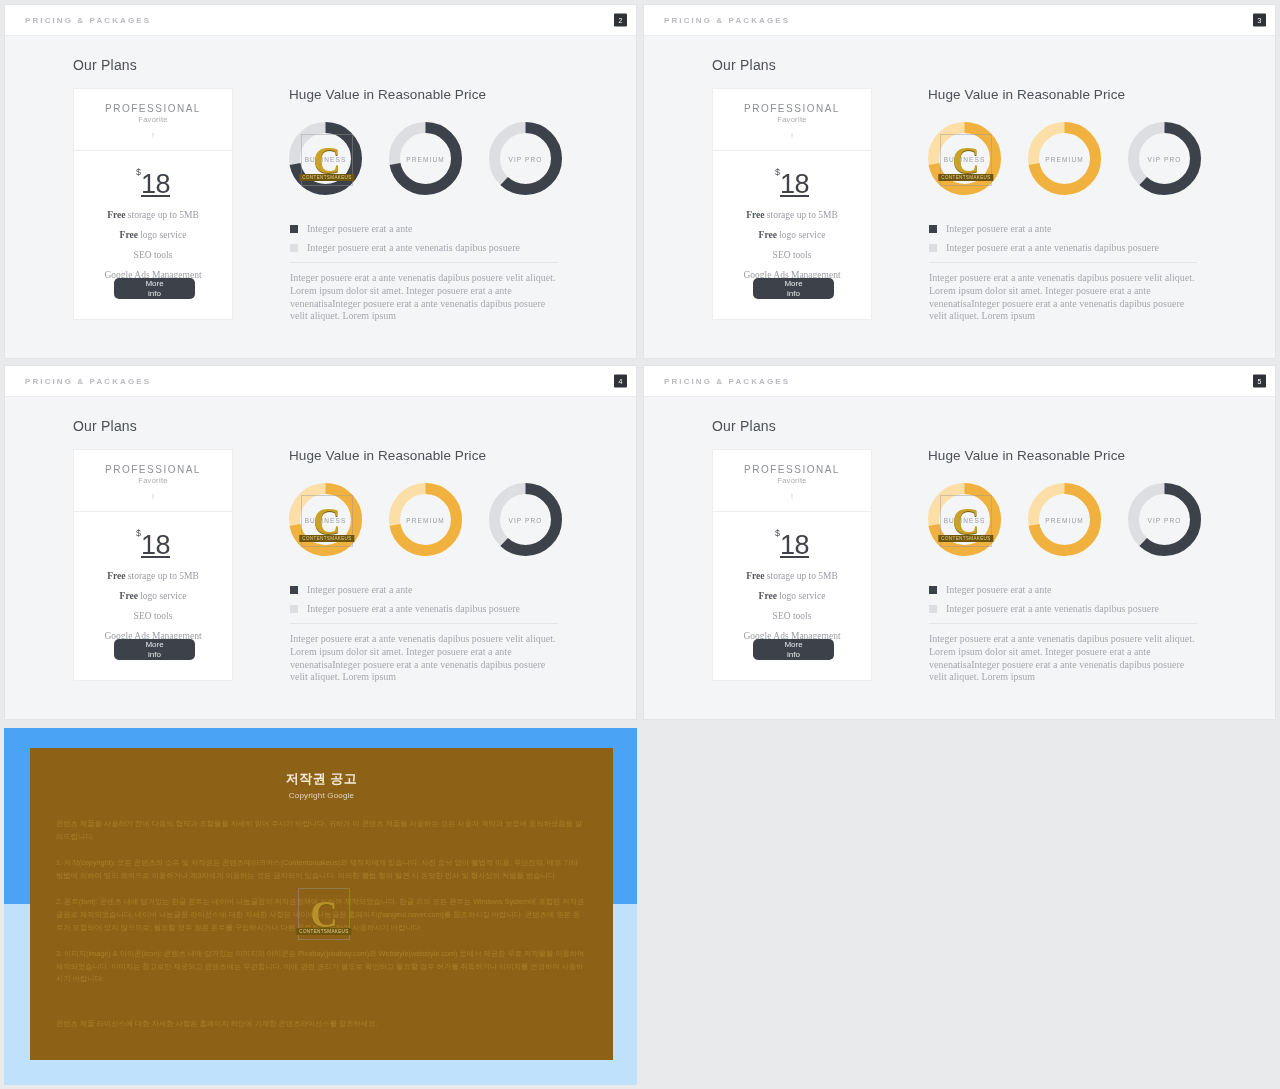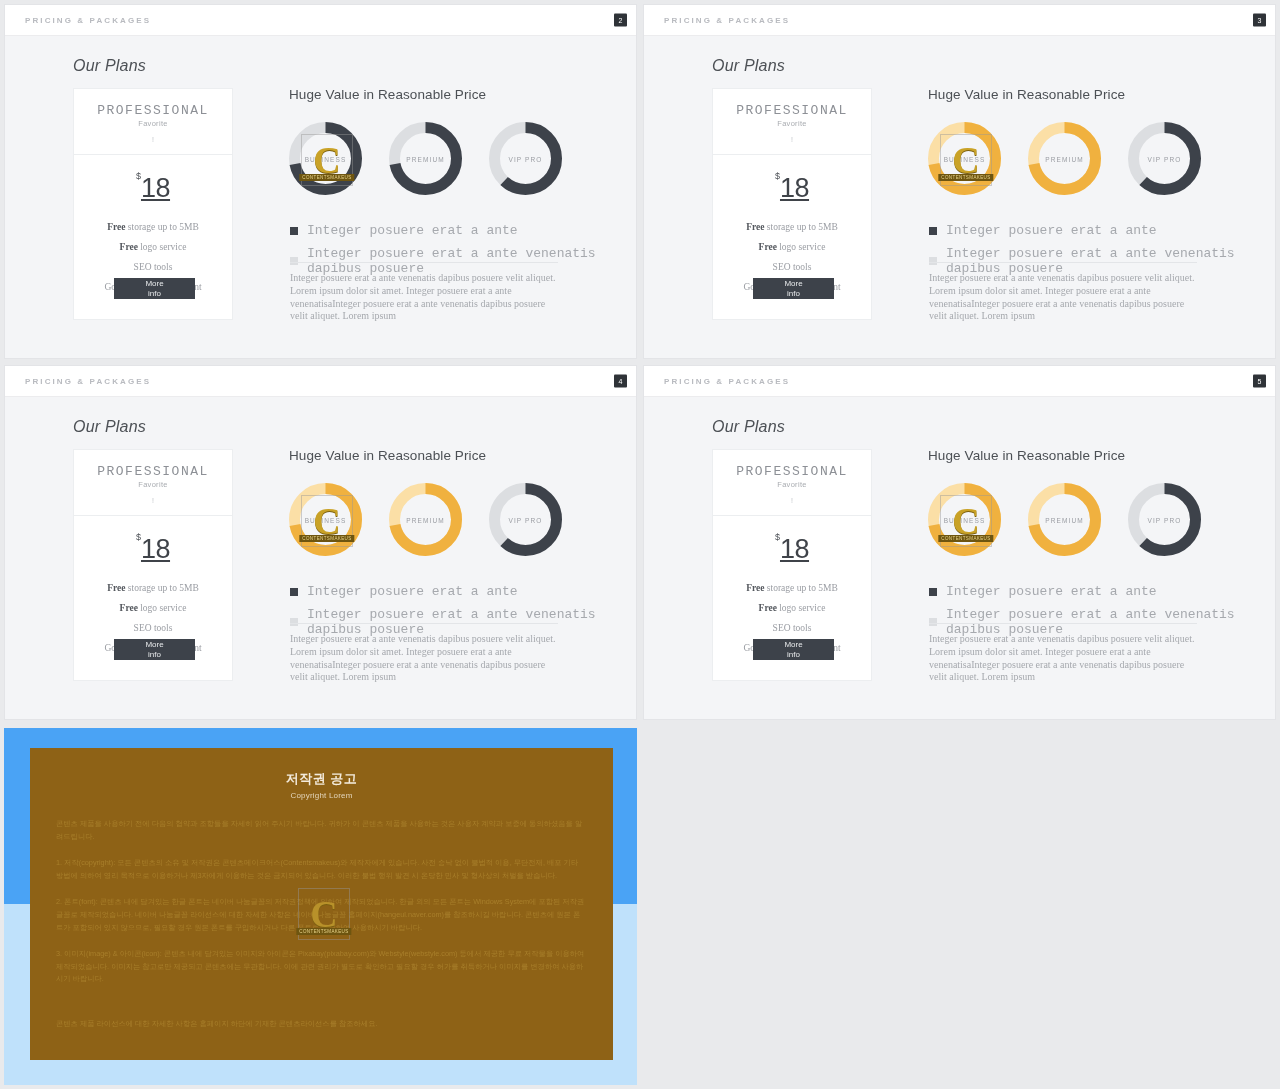--- a/index.html
+++ b/index.html
@@ -40,55 +40,55 @@
     background: #2f3338;
     color: #ffffff;
     font-size: 7px;
     display: flex; align-items: center; justify-content: center;
     border-radius: 1px;
   }
   .slide-body { position: relative; width: 100%; height: calc(100% - 31px); }
 
   .our-plans {
     position: absolute; left: 68px; top: 21px;
-    font-size: 16px; color: #4c5055; letter-spacing: .2px; font-style: italic;
+    font-size: 14px; color: #4c5055; letter-spacing: .2px;
   }
 
   
   .card {
     position: absolute; left: 68px; top: 52px;
     width: 160px; height: 232px;
     background: #ffffff;
     border: 1px solid #eceef0;
   }
   .card-head { padding: 14px 0 11px; text-align: center; border-bottom: 1px solid #eceef0; }
   .card-plan {
-    font-size: 13px; letter-spacing: 1.5px; color: #8d9096;
-    font-family: Liberation Mono, monospace;
+    font-size: 10px; letter-spacing: 1.5px; color: #8d9096;
+    font-family: Liberation Sans, sans-serif;
   }
   .card-fav { font-size: 7.5px; color: #a9acb1; margin-top: 1px; letter-spacing:.3px; }
   .card-tick { font-size: 7px; color: #c2c5c9; margin-top: 8px; }
   .price-wrap { text-align: center; padding-top: 16px; }
   .price-cur { font-size: 9px; color: #4d5157; vertical-align: 18px; }
   .price-num { font-size: 27px; color: #3f4349; letter-spacing: -.5px; text-decoration: underline; }
-  .feat-list { margin-top: 18px; text-align: center; font-family: "Liberation Serif", serif; }
+  .feat-list { margin-top: 10px; text-align: center; font-family: "Liberation Serif", serif; }
   .feat {
     font-size: 9.5px; color: #9a9da3; margin-bottom: 10px;
   }
   .feat b { color: #53575d; font-weight: 700; }
   .more-btn {
     position: absolute; left: 40px; bottom: 20px;
     width: 81px; height: 21px;
     background: #3d424a;
     color: #e7e9eb;
     font-size: 8px;
     line-height: 9.5px;
     display: flex; flex-direction: column;
     align-items: center; justify-content: center;
-    border-radius: 0;
+    border-radius: 5px;
     cursor: pointer;
   }
 
   
   .huge-title {
     position: absolute; left: 284px; top: 51px;
     font-size: 13.5px; color: #4c5055; letter-spacing: .1px;
   }
   .donuts { position: absolute; left: 278px; top: 80px; display: flex; gap: 15px; }
   .donut { position: relative; width: 85px; height: 85px; }
@@ -96,21 +96,21 @@
   .donut-label {
     position: absolute; left: 0; right: 0; top: 50%;
     transform: translateY(-50%);
     text-align: center;
     font-size: 6.5px; letter-spacing: 1.1px; color: #9a9da3;
   }
 
   .legend { position: absolute; left: 285px; top: 187px; }
   .legend-row { display: flex; align-items: center; margin-bottom: 8px; }
   .legend-sw { width: 8px; height: 8px; margin-right: 9px; flex: none; }
-  .legend-txt { font-size: 13px; color: #a6a9ae; font-family: Liberation Mono, monospace; }
+  .legend-txt { font-size: 10px; color: #a6a9ae; font-family: Liberation Serif, serif; }
   .divider {
     position: absolute; left: 285px; top: 226px;
     width: 268px; height: 1px; background: #e3e5e8;
   }
   .blurb {
     position: absolute; left: 285px; top: 236px;
     width: 270px;
     font-size: 10px; line-height: 12.8px;
     color: #a6a9ae;
     font-family: "Liberation Serif", serif;
@@ -472,21 +472,21 @@
       </div>
     </div>
       </div>
     </div>
 
   <div class="cpanel">
     <div class="cframe-top"></div>
     <div class="cframe-bot"></div>
     <div class="cinner">
       <div class="c-title">저작권 공고</div>
-      <div class="c-sub">Copyright Lorem</div>
+      <div class="c-sub">Copyright Google</div>
       <div class="c-para lead">콘텐츠 제품을 사용하기 전에 다음의 협약과 조항들을 자세히 읽어 주시기 바랍니다. 귀하가 이 콘텐츠 제품을 사용하는 것은 사용자 계약과 보증에 동의하셨음을 알려드립니다.</div>
       <div class="c-para">1. 저작(copyright): 모든 콘텐츠의 소유 및 저작권은 콘텐츠메이크어스(Contentsmakeus)와 제작자에게 있습니다. 사전 승낙 없이 불법적 이용, 무단전재, 배포 기타 방법에 의하여 영리 목적으로 이용하거나 제3자에게 이용하는 것은 금지되어 있습니다. 이러한 불법 행위 발견 시 온당한 민사 및 형사상의 처벌을 받습니다.</div>
       <div class="c-para">2. 폰트(font): 콘텐츠 내에 담겨있는 한글 폰트는 네이버 나눔글꼴의 저작권정책에 의하여 제작되었습니다. 한글 외의 모든 폰트는 Windows System에 포함된 저작권 글꼴로 제작되었습니다. 네이버 나눔글꼴 라이선스에 대한 자세한 사항은 네이버 나눔글꼴 홈페이지(hangeul.naver.com)를 참조하시길 바랍니다. 콘텐츠에 원본 폰트가 포함되어 있지 않으므로, 필요할 경우 원본 폰트를 구입하시거나 다른 폰트로 변경하여 사용하시기 바랍니다.</div>
       <div class="c-para">3. 이미지(image) &amp; 아이콘(icon): 콘텐츠 내에 담겨있는 이미지와 아이콘은 Pixabay(pixabay.com)와 Webstyle(webstyle.com) 등에서 제공한 무료 저작물을 이용하여 제작되었습니다. 이미지는 참고로만 제공되고 콘텐츠에는 무관합니다. 이에 관련 권리가 별도로 확인하고 필요할 경우 허가를 취득하거나 이미지를 변경하여 사용하시기 바랍니다.</div>
       <div class="c-para c-last">콘텐츠 제품 라이선스에 대한 자세한 사항은 홈페이지 하단에 기재한 콘텐츠라이선스를 참조하세요.</div>
     </div>
     <div class="wm wm-dark" style="left:294px; top:160px;">
       <span class="wm-c">C</span>
       <span class="wm-tag">CONTENTSMAKEUS</span>
     </div>

